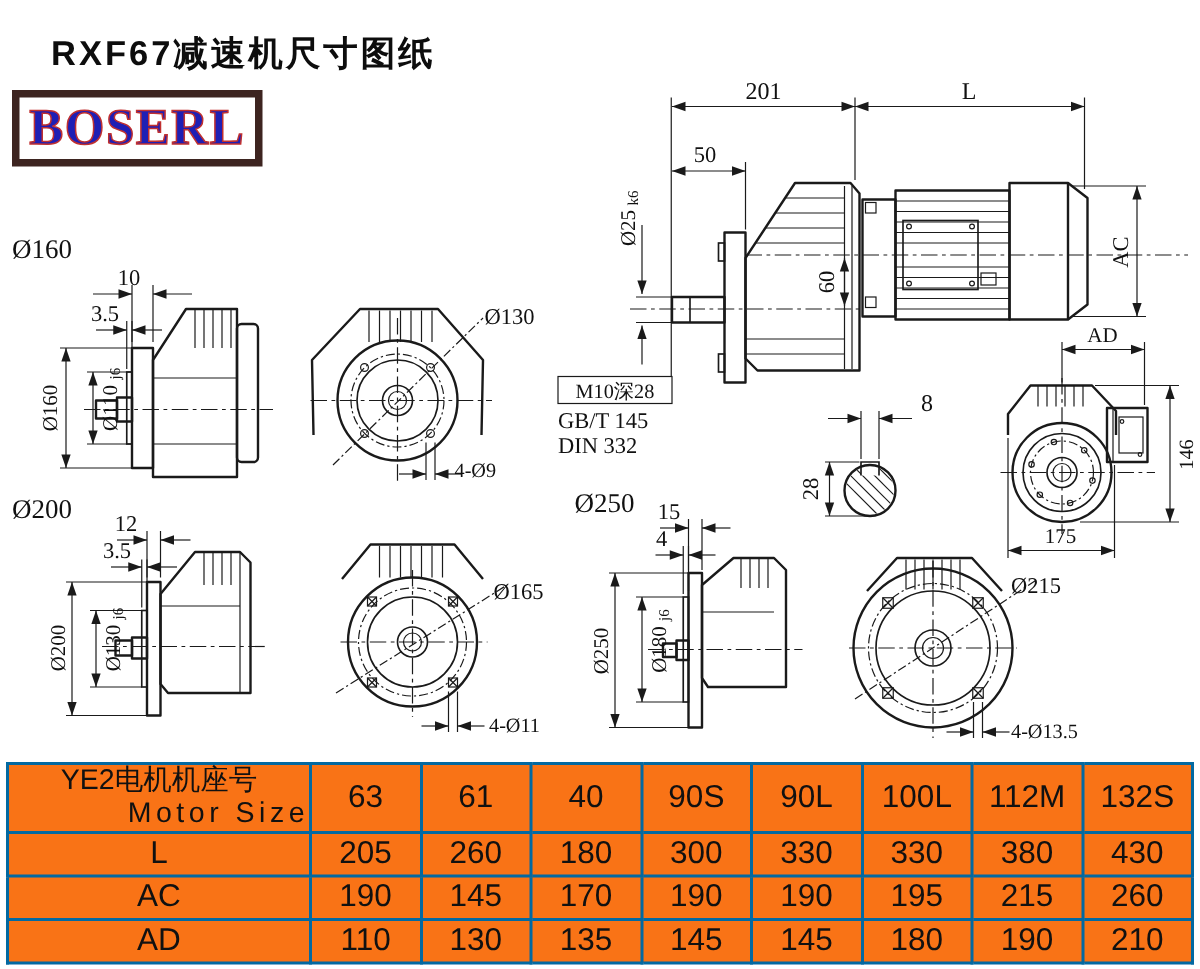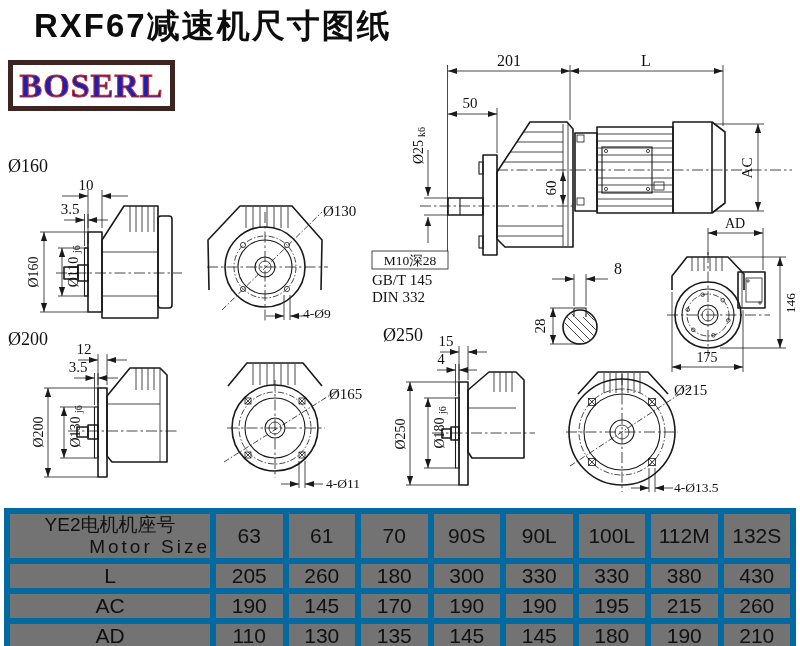--- a/index.html
+++ b/index.html
@@ -1,39 +1,39 @@
 <!DOCTYPE html>
 <html><head>
 <meta charset="utf-8">
 <style>
   html,body{margin:0;padding:0;}
   body{width:800px;height:646px;position:relative;background:#fff;
        font-family:"Liberation Sans",sans-serif;color:#111;overflow:hidden;}
-  .title{position:absolute;left:34px;top:4px;font-size:33px;font-weight:bold;
+  .title{position:absolute;left:34px;top:20px;font-size:23px;font-weight:bold;
          letter-spacing:2px;color:#0d0d0d;white-space:nowrap;}
   .logo-box{position:absolute;left:8px;top:60px;width:157px;height:41px;
             border:5px solid #3d2420;background:#fff;display:flex;
             align-items:center;justify-content:center;text-align:center;}
   .logo-text{font-family:"Liberation Serif",serif;font-size:34px;font-weight:bold;
              color:#1f1fb4;-webkit-text-stroke:1px #c03030;letter-spacing:1px;line-height:1;}
   svg{position:absolute;left:0;top:0;}
   svg text{font-family:"Liberation Serif",serif;fill:#111;}
   .part{fill:none;stroke:#1a1a1a;stroke-width:1.6;stroke-linejoin:round;}
   .plite{fill:none;stroke:#1a1a1a;stroke-width:1.1;}
   .thin{fill:none;stroke:#1a1a1a;stroke-width:0.8;}
   .cl{fill:none;stroke:#1a1a1a;stroke-width:0.8;stroke-dasharray:11 3 2.5 3;}
   .cc{fill:none;stroke:#1a1a1a;stroke-width:0.8;stroke-dasharray:6 2 1.5 2;}
   .dim{fill:none;stroke:#1a1a1a;stroke-width:0.8;marker-start:url(#ars);marker-end:url(#ar);}
   .dime{fill:none;stroke:#1a1a1a;stroke-width:0.8;marker-end:url(#ar);}
   .t15{font-size:15px;} .t14{font-size:14px;} .t13{font-size:13.5px;}
   .t16{font-size:16px;} .t18{font-size:18px;} .t10{font-size:10px;}
   .dim-table{position:absolute;left:4px;top:508px;width:792px;border-collapse:collapse;
              table-layout:fixed;}
-  .dim-table td{border:6px solid #0369a1;text-align:center;vertical-align:middle;
-                font-size:21px;padding:0;background:#737373;}
+  .dim-table td{border:2px solid #0369a1;text-align:center;vertical-align:middle;
+                font-size:21px;padding:0;background:#f97316;}
   .dim-table .hdr{font-size:19px;line-height:1.15;}
   .dim-table .hdr .en{letter-spacing:3px;text-align:right;}
   .rh{height:29px;} .rhead{height:44px;}
 </style>
 </head>
 <body>
 
 <div class="title">RXF67减速机尺寸图纸</div>
 
 <div class="logo-box">
@@ -441,21 +441,21 @@
 
 <table class="dim-table">
   <tbody>
       <tr class="rhead">
     <td class="hdr" style="width:200px;">
       <div>YE2电机机座号</div>
       <div class="en">Motor Size</div>
     </td>
     <td>63</td>
     <td>61</td>
-    <td>70</td>
+    <td>40</td>
     <td>90S</td>
     <td>90L</td>
     <td>100L</td>
     <td>112M</td>
     <td>132S</td>
   </tr>
   <tr class="rh">
     <td>L</td>
     <td>205</td>
     <td>260</td>

